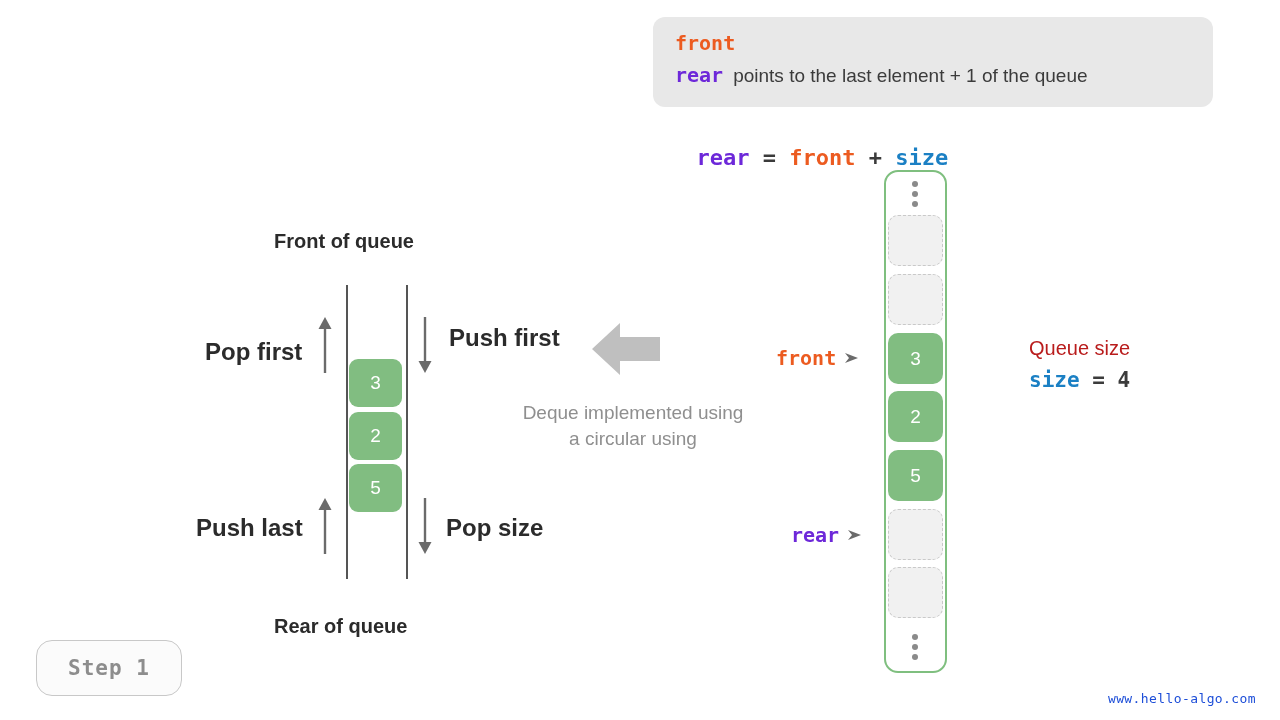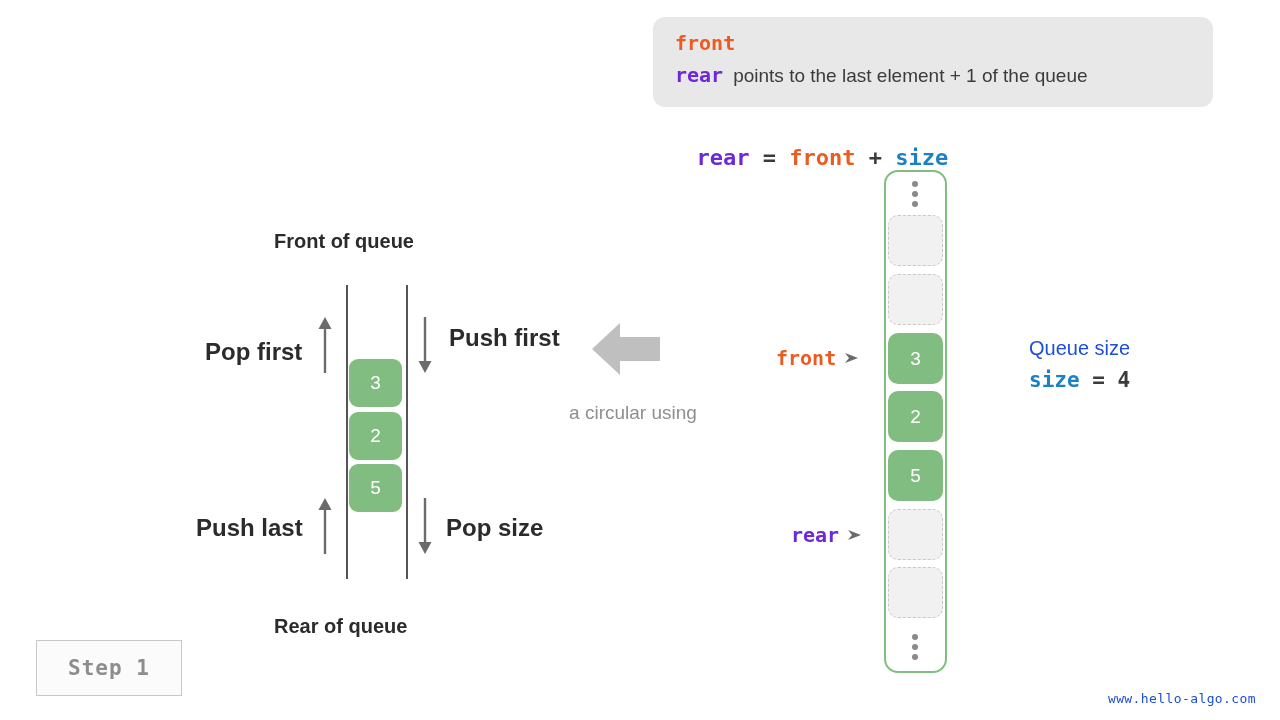--- a/index.html
+++ b/index.html
@@ -156,39 +156,39 @@
     white-space: nowrap;
     display: flex;
     align-items: center;
     gap: 9px;
   }
   .ptr-head { display: block; }
 
   
   #size-note { left: 1029px; top: 337px; }
   #size-note .title {
-    font-size: 20px; color: #1d4ed8;
+    font-size: 20px; color: #b91c1c;
     font-family: "Liberation Sans", sans-serif;
     white-space: nowrap;
   }
   #size-note .expr {
     margin-top: 8px;
     font-family: "DejaVu Sans Mono", monospace;
     font-weight: bold;
     font-size: 21px;
     white-space: pre;
     color: #3b3b3b;
   }
 
   
   #step-badge {
     left: 36px; top: 640px;
     width: 144px; height: 54px;
     border: 1.6px solid #c8c8c8;
-    border-radius: 0;
+    border-radius: 16px;
     background: #fbfbfb;
     display: flex;
     align-items: center;
     justify-content: center;
     font-family: "DejaVu Sans Mono", monospace;
     font-weight: bold;
     font-size: 21px;
     color: #8d8d8d;
     letter-spacing: 1px;
   }
@@ -250,20 +250,21 @@
 <svg class="abs thin-arrow" style="left:414px; top:496px;" viewBox="0 0 22 60">
   <line x1="11" y1="2" x2="11" y2="50" stroke="#6b6b6b" stroke-width="2.4"></line>
   <polygon points="11,58 4.5,46 17.5,46" fill="#6b6b6b"></polygon>
 </svg>
 
 <svg class="abs" id="big-arrow" viewBox="0 0 68 54">
   <polygon points="0,27 28,1 28,15 68,15 68,39 28,39 28,53" fill="#bfbfbf"></polygon>
 </svg>
 
 <div class="abs" id="deque-caption">
+  <div>Deque implemented using</div>
   <div>a circular using</div>
 </div>
 
 <div class="abs" id="array-frame"></div>
 
 <div class="abs dots" style="top:181px;">
     <i></i>
     <i></i>
     <i></i>
   </div>

